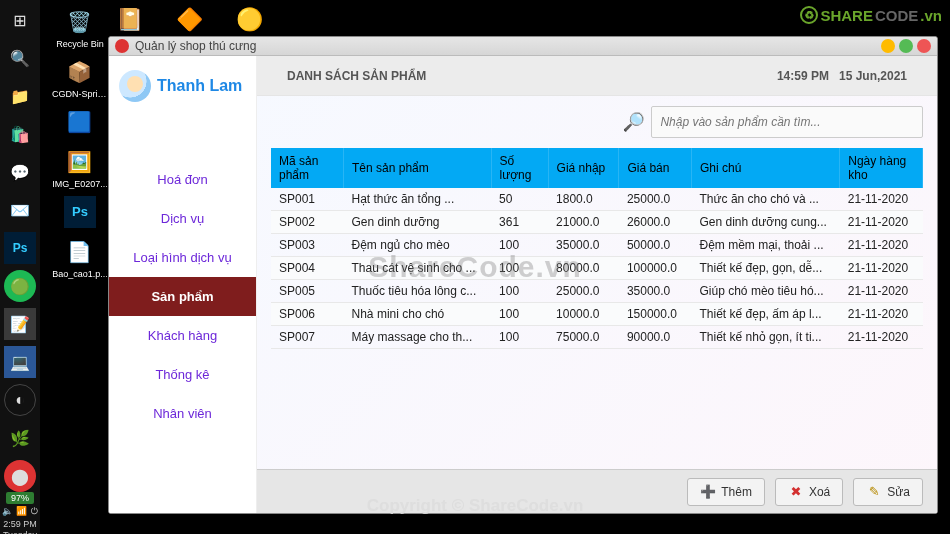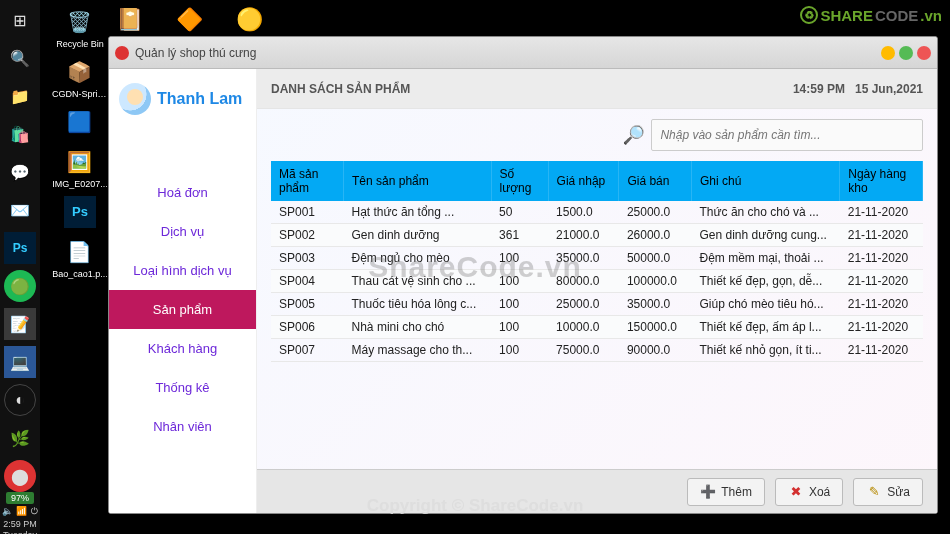--- a/index.html
+++ b/index.html
@@ -41,46 +41,46 @@
   .dti { display:flex; flex-direction:column; align-items:center; color:#fff; font-size:9px;}
   .dti-img { width:32px; height:32px; font-size:22px; display:flex; align-items:center; justify-content:center;}
 
   
   .app-window {
     position: absolute; left: 108px; top: 36px; width: 830px; height: 478px;
     background: #efefef; border: 1px solid #888; border-radius: 3px;
     display: flex; flex-direction: column; overflow: hidden; box-shadow: 0 2px 8px rgba(0,0,0,.4);
   }
   .titlebar {
-    height: 32px; background: linear-gradient(#e6e6e6,#d6d6d6); border-bottom:1px solid #bbb;
+    height: 19px; background: linear-gradient(#e6e6e6,#d6d6d6); border-bottom:1px solid #bbb;
     display:flex; align-items:center; padding: 0 6px; font-size: 12px; color:#444;
   }
   .titlebar .ticon { width:14px; height:14px; border-radius:50%; background:#d33; margin-right:6px; flex-shrink:0; }
   .titlebar .title { flex:1;}
   .win-controls { display:flex; gap:4px;}
   .wc { width:14px; height:14px; border-radius:50%; cursor:pointer;}
   .wc.min{background:#fb0;} .wc.max{background:#5b5;} .wc.close{background:#e55;}
 
   .app-body { flex:1; display:flex; background:#fff;}
 
   
   .sidebar { width: 148px; background:#fff; border-right:1px solid #eee; display:flex; flex-direction:column; padding-top:6px;}
   .brand { display:flex; align-items:center; gap:6px; padding: 8px 10px 18px 10px;}
   .brand-avatar { width:32px; height:32px; border-radius:50%; background: radial-gradient(circle at 35% 35%, #cde8ff 0 55%, #8ec8f5 56% 100%); position:relative;}
   .brand-avatar::after{content:""; position:absolute; left:8px; top:6px; width:16px; height:16px; background:#ffe0b2; border-radius:50%;}
   .brand-name { color:#1e88e5; font-weight:bold; font-size:16px;}
   .nav-item { padding: 12px 10px; font-size:13px; color:#6d28d9; text-align:center; cursor:pointer;}
-  .nav-item.active { background:#be185d; color:#fff;}
+  .nav-item.active { background:#7f1d1d; color:#fff;font-weight:bold;}
   .nav-spacer { height:40px;}
 
   
   .main { flex:1; display:flex; flex-direction:column; background: linear-gradient(135deg,#f6f9ff 0%, #fdf6fb 100%); }
   .main-header {
     height:40px; display:flex; align-items:center; justify-content:space-between;
-    padding: 0 14px; border-bottom:1px solid #e5e5e5; background:#ececec;
+    padding: 0 30px; border-bottom:1px solid #e5e5e5; background:#ececec;
     font-size:12px; color:#555; font-weight:bold;
   }
   .main-header .right { display:flex; gap:10px; font-weight:bold;}
 
   .search-row { padding: 10px 14px; display:flex; justify-content:flex-end;}
   .search-box { display:flex; align-items:center; gap:6px; width: 300px;}
   .search-box .sicon { font-size:18px; color:#333; font-weight:bold; transform: scaleX(-1);}
   .search-box input {
     flex:1; height:32px; border:1px solid #ccc; border-radius:2px; padding:0 8px;
     font-size:12px; font-style:italic; color:#888; background:#fafafa;
@@ -262,21 +262,21 @@
                 <th>Giá bán</th>
                 <th>Ghi chú</th>
                 <th>Ngày hàng kho</th>
               </tr>
             </thead>
           <tbody id="tbody">
               <tr>
                 <td>SP001</td>
                 <td>Hạt thức ăn tổng ...</td>
                 <td>50</td>
-                <td>1500.0</td>
+                <td>1800.0</td>
                 <td>25000.0</td>
                 <td>Thức ăn cho chó và ...</td>
                 <td>21-11-2020</td>
               </tr>
               <tr>
                 <td>SP002</td>
                 <td>Gen dinh dưỡng</td>
                 <td>361</td>
                 <td>21000.0</td>
                 <td>26000.0</td>

